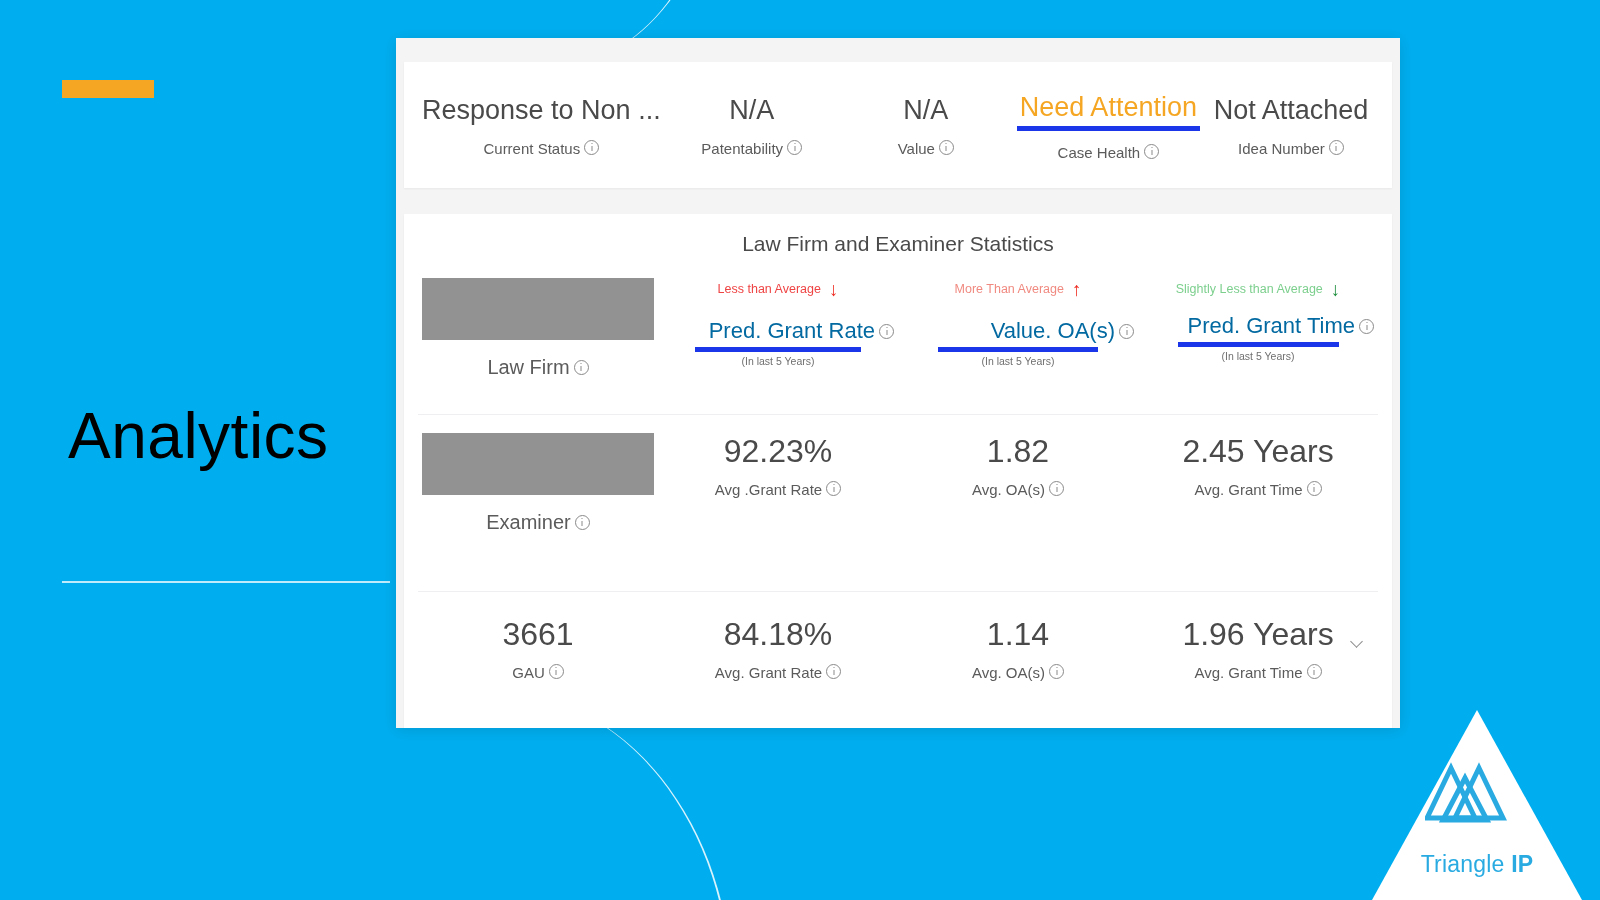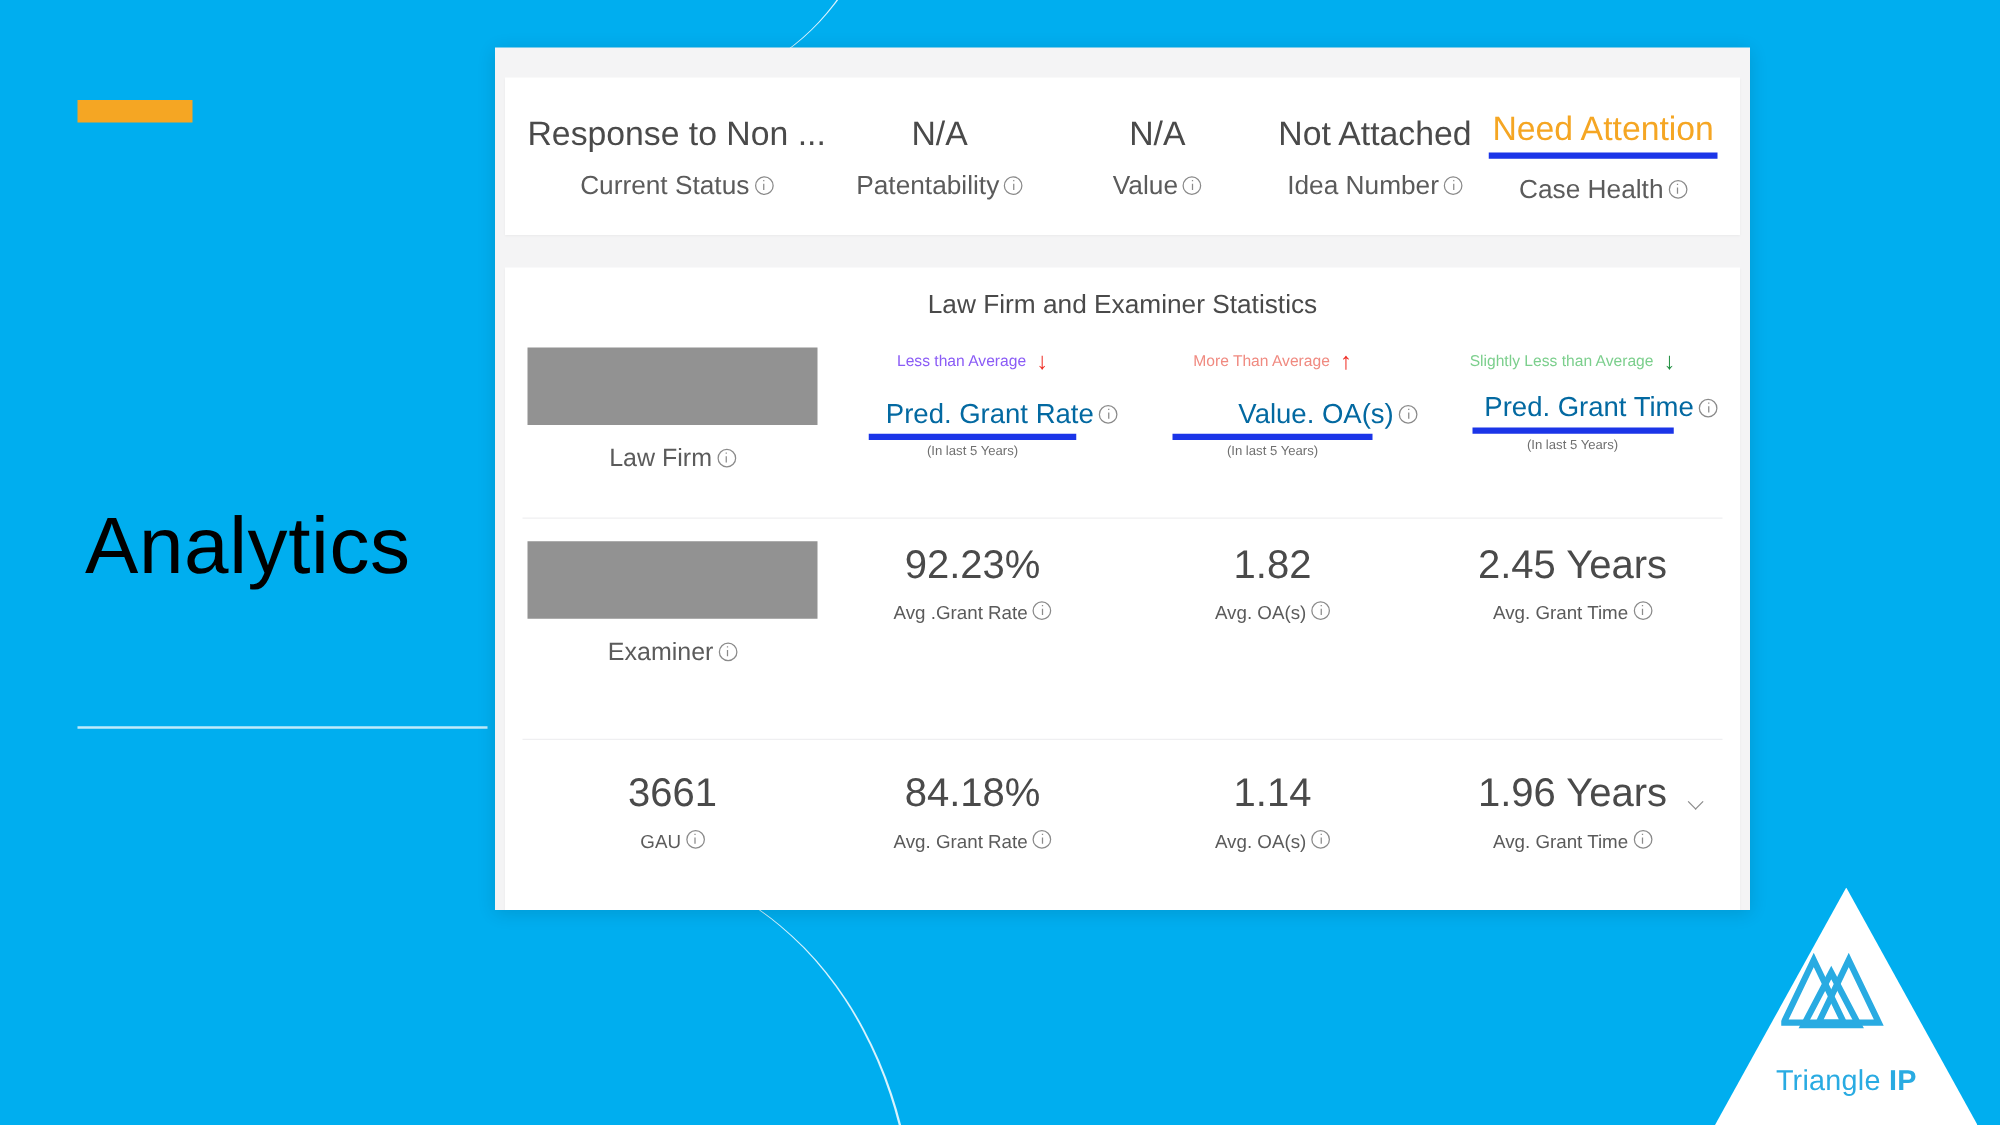--- a/index.html
+++ b/index.html
@@ -123,21 +123,21 @@
     line-height: 34px;
   }
   .summary-value.accent { color: #f5a623; }
   .underline-blue {
     height: 5px;
     background: #1b35e8;
     margin: 2px auto 0 auto;
   }
   .summary-label {
     margin-top: 13px;
-    font-size: 21px;
+    font-size: 15px;
     color: #5b5b5b;
     font-weight: 400;
     white-space: nowrap;
   }
   .info-ico {
     display: inline-block;
     width: 13px; height: 13px;
     border: 1px solid #8a8a8a;
     border-radius: 50%;
     position: relative;
@@ -201,21 +201,21 @@
   }
   .trend-line {
     font-size: 12.5px;
     height: 22px;
     white-space: nowrap;
     display: flex;
     align-items: center;
     justify-content: center;
     gap: 8px;
   }
-  .trend-text.low { color: #8b5cf6; }
+  .trend-text.low { color: #ef4444; }
   .trend-text.high { color: #f08a80; }
   .trend-text.slight { color: #7ccf8d; }
   .arrow {
     font-size: 19px;
     line-height: 1;
     font-weight: 400;
   }
   .arrow.down-red { color: #ef2d24; }
   .arrow.up-red { color: #ef2d24; }
   .arrow.down-green { color: #1e8e3e; }
@@ -339,31 +339,31 @@
     </div>
 
     <div class="summary-cell">
       <div class="summary-value">N/A</div>
       <div class="summary-label">
         <span>Value</span><span class="info-ico"></span>
       </div>
     </div>
 
     <div class="summary-cell">
-      <div class="summary-value">Not Attached</div>
-      <div class="summary-label">
-        <span>Idea Number</span><span class="info-ico"></span>
-      </div>
-    </div>
-
-    <div class="summary-cell">
       <div class="summary-value accent">Need Attention</div>
       <div class="underline-blue" style="width:183px"></div>
       <div class="summary-label">
         <span>Case Health</span><span class="info-ico"></span>
+      </div>
+    </div>
+
+    <div class="summary-cell">
+      <div class="summary-value">Not Attached</div>
+      <div class="summary-label">
+        <span>Idea Number</span><span class="info-ico"></span>
       </div>
     </div>
 
   </div>
 
   <div class="card stats-card">
     <div class="stats-title">Law Firm and Examiner Statistics</div>
 
     <div class="stats-row row-head">
 

